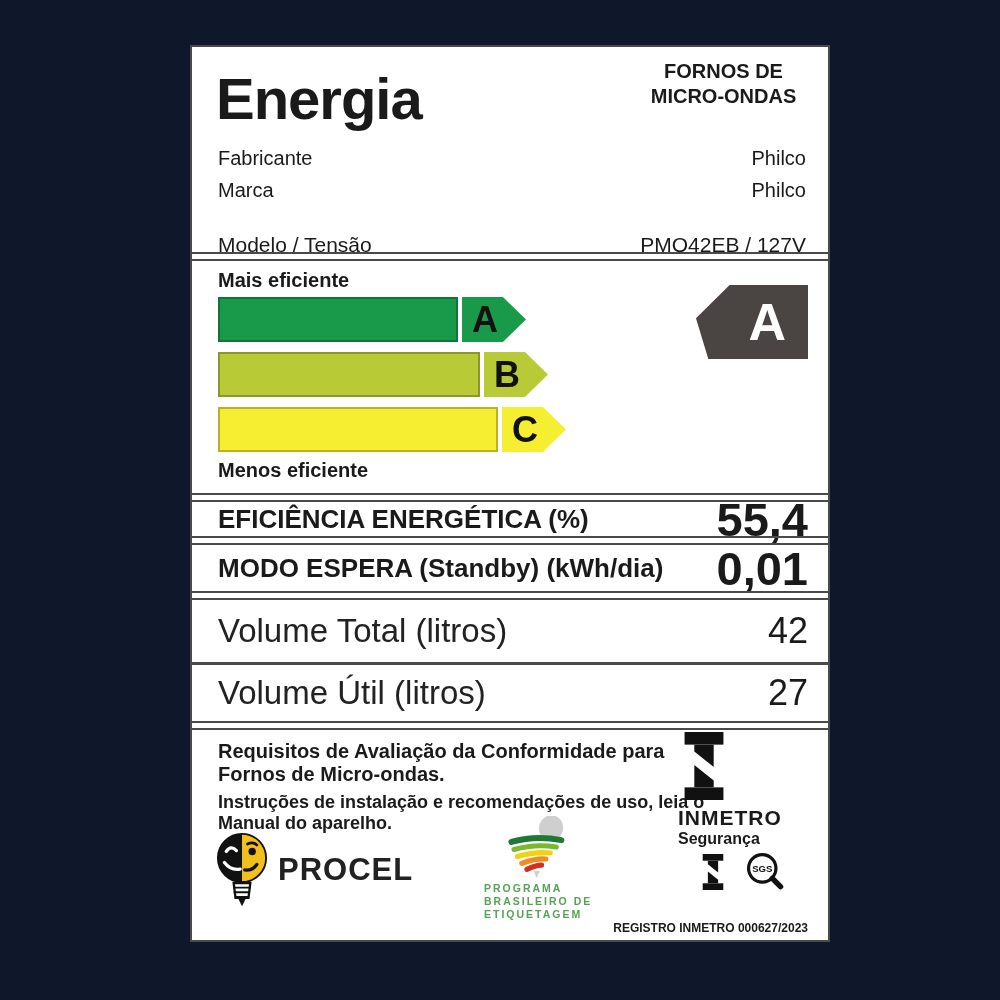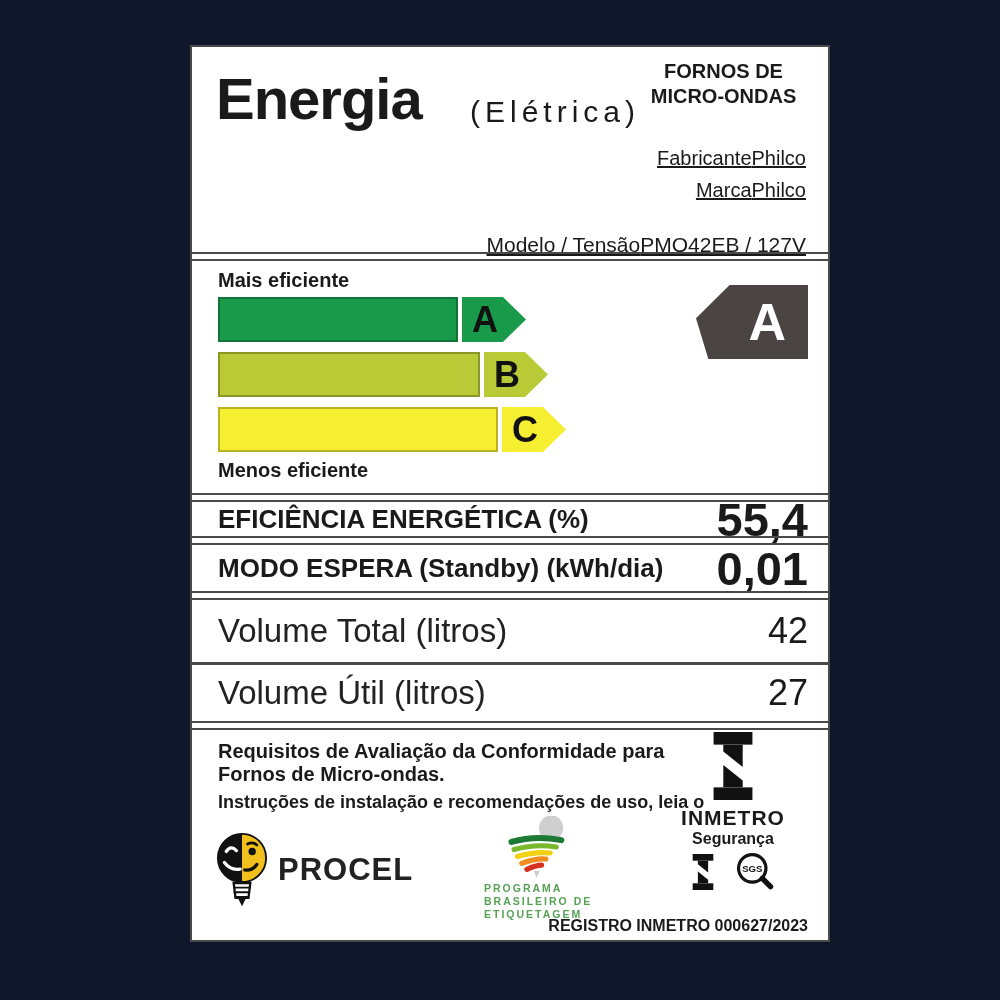--- a/index.html
+++ b/index.html
@@ -12,21 +12,21 @@
 
   .divider-double { height:9px; border-top:2px solid #4a4a4a; border-bottom:2px solid #4a4a4a; flex:0 0 auto; }
   .divider-single { height:3px; background:#4a4a4a; flex:0 0 auto; }
 
   
   .sec-header { position:relative; height:205px; flex:0 0 auto; }
   .title { position:absolute; left:24px; top:18px; font-size:58px; font-weight:bold; letter-spacing:-1px; }
   .subtitle { position:absolute; left:278px; top:48px; font-size:30px; letter-spacing:5px; }
   .category { position:absolute; right:12px; top:12px; width:185px; text-align:center;
     font-size:20px; font-weight:bold; line-height:25px; }
-  .hrow { position:absolute; left:26px; right:22px; display:flex; justify-content:flex-end; font-size:20px;text-decoration:underline; }
+  .hrow { position:absolute; left:26px; right:22px; display:flex; justify-content:space-between; font-size:20px; }
   .hrow.r1 { top:100px; } .hrow.r2 { top:132px; } .hrow.r3 { top:186px; font-size:21px; }
 
   
   .sec-arrows { position:relative; height:232px; flex:0 0 auto; }
   .scale-note { position:absolute; left:26px; font-size:20px; font-weight:bold; }
   .scale-note.more { top:8px; } .scale-note.less { top:198px; }
   .arrow-row { position:absolute; left:26px; height:45px; display:flex; align-items:stretch; }
   .arrow-row.row-a { top:36px; } .arrow-row.row-b { top:91px; } .arrow-row.row-c { top:146px; }
   .arrow-bar { height:45px; border:2px solid rgba(0,0,0,0.25); }
   .row-a .arrow-bar { width:240px; } .row-b .arrow-bar { width:262px; } .row-c .arrow-bar { width:280px; }
@@ -51,35 +51,34 @@
   .m-voltotal { height:62px; } .m-volutil { height:56px; }
 
   
   .sec-footer { position:relative; flex:1 1 auto; }
   .req { position:absolute; left:26px; top:10px; font-size:20px; font-weight:bold; line-height:23px; }
   .instr { position:absolute; left:26px; top:62px; font-size:18px; font-weight:bold; line-height:21px; }
   .procel { position:absolute; left:22px; top:102px; display:flex; }
   .procel-label { font-size:31px; font-weight:bold; letter-spacing:1px; margin:20px 0 0 8px; color:#222; }
   .pbe { position:absolute; left:282px; top:86px; width:130px; text-align:center; }
   .pbe-text { font-size:10.5px; letter-spacing:2px; line-height:13px; color:#57a155; font-weight:bold; text-align:left; padding-left:10px; }
-  .inmetro { position:absolute; right:30px; top:2px; width:130px; text-align:center; }
+  .inmetro { position:absolute; right:20px; top:2px; width:130px; }
   .inmetro-label { font-size:21px; font-weight:bold; letter-spacing:1px; margin-top:2px; }
   .seguranca-label { font-size:16px; font-weight:bold; }
   .marks-row { margin-top:3px; display:flex; align-items:center; justify-content:center; gap:18px; }
-  .registro { position:absolute; right:20px; bottom:5px; font-size:16px; font-weight:bold; }
+  .registro { position:absolute; right:20px; bottom:5px; font-size:12px; font-weight:bold; }
 </style>
 </head>
 <body>
 
 <div id="canvas">
   <div class="label">
 
     <div class="sec-header">
       <div class="title">Energia</div>
-      <div class="subtitle">(Elétrica)</div>
       <div class="category">
         <div>FORNOS DE</div>
         <div>MICRO-ONDAS</div>
       </div>
       <div class="hrow r1">
         <span>Fabricante</span>
         <span>Philco</span>
       </div>
       <div class="hrow r2">
         <span>Marca</span>
@@ -152,20 +151,21 @@
 
     <div class="divider-double"></div>
 
     <div class="sec-footer">
       <div class="req">
         <div>Requisitos de Avaliação da Conformidade para</div>
         <div>Fornos de Micro-ondas.</div>
       </div>
       <div class="instr">
         <div>Instruções de instalação e recomendações de uso, leia o</div>
+        <div>Manual do aparelho.</div>
       </div>
 
       <div class="procel">
         <span>
           <svg width="56" height="76" viewBox="0 0 60 82">
             <circle cx="30" cy="28" r="26" fill="#f2c01d" stroke="#111" stroke-width="2"></circle>
             <path d="M30 2 A26 26 0 0 0 30 54 Z" fill="#111"></path>
             <path d="M13 21 q5 -7 11 -1" stroke="#fff" stroke-width="3.5" fill="none" stroke-linecap="round"></path>
             <path d="M11 33 q7 9 17 7" stroke="#fff" stroke-width="3.5" fill="none" stroke-linecap="round"></path>
             <circle cx="41" cy="21" r="4" fill="#111"></circle>

